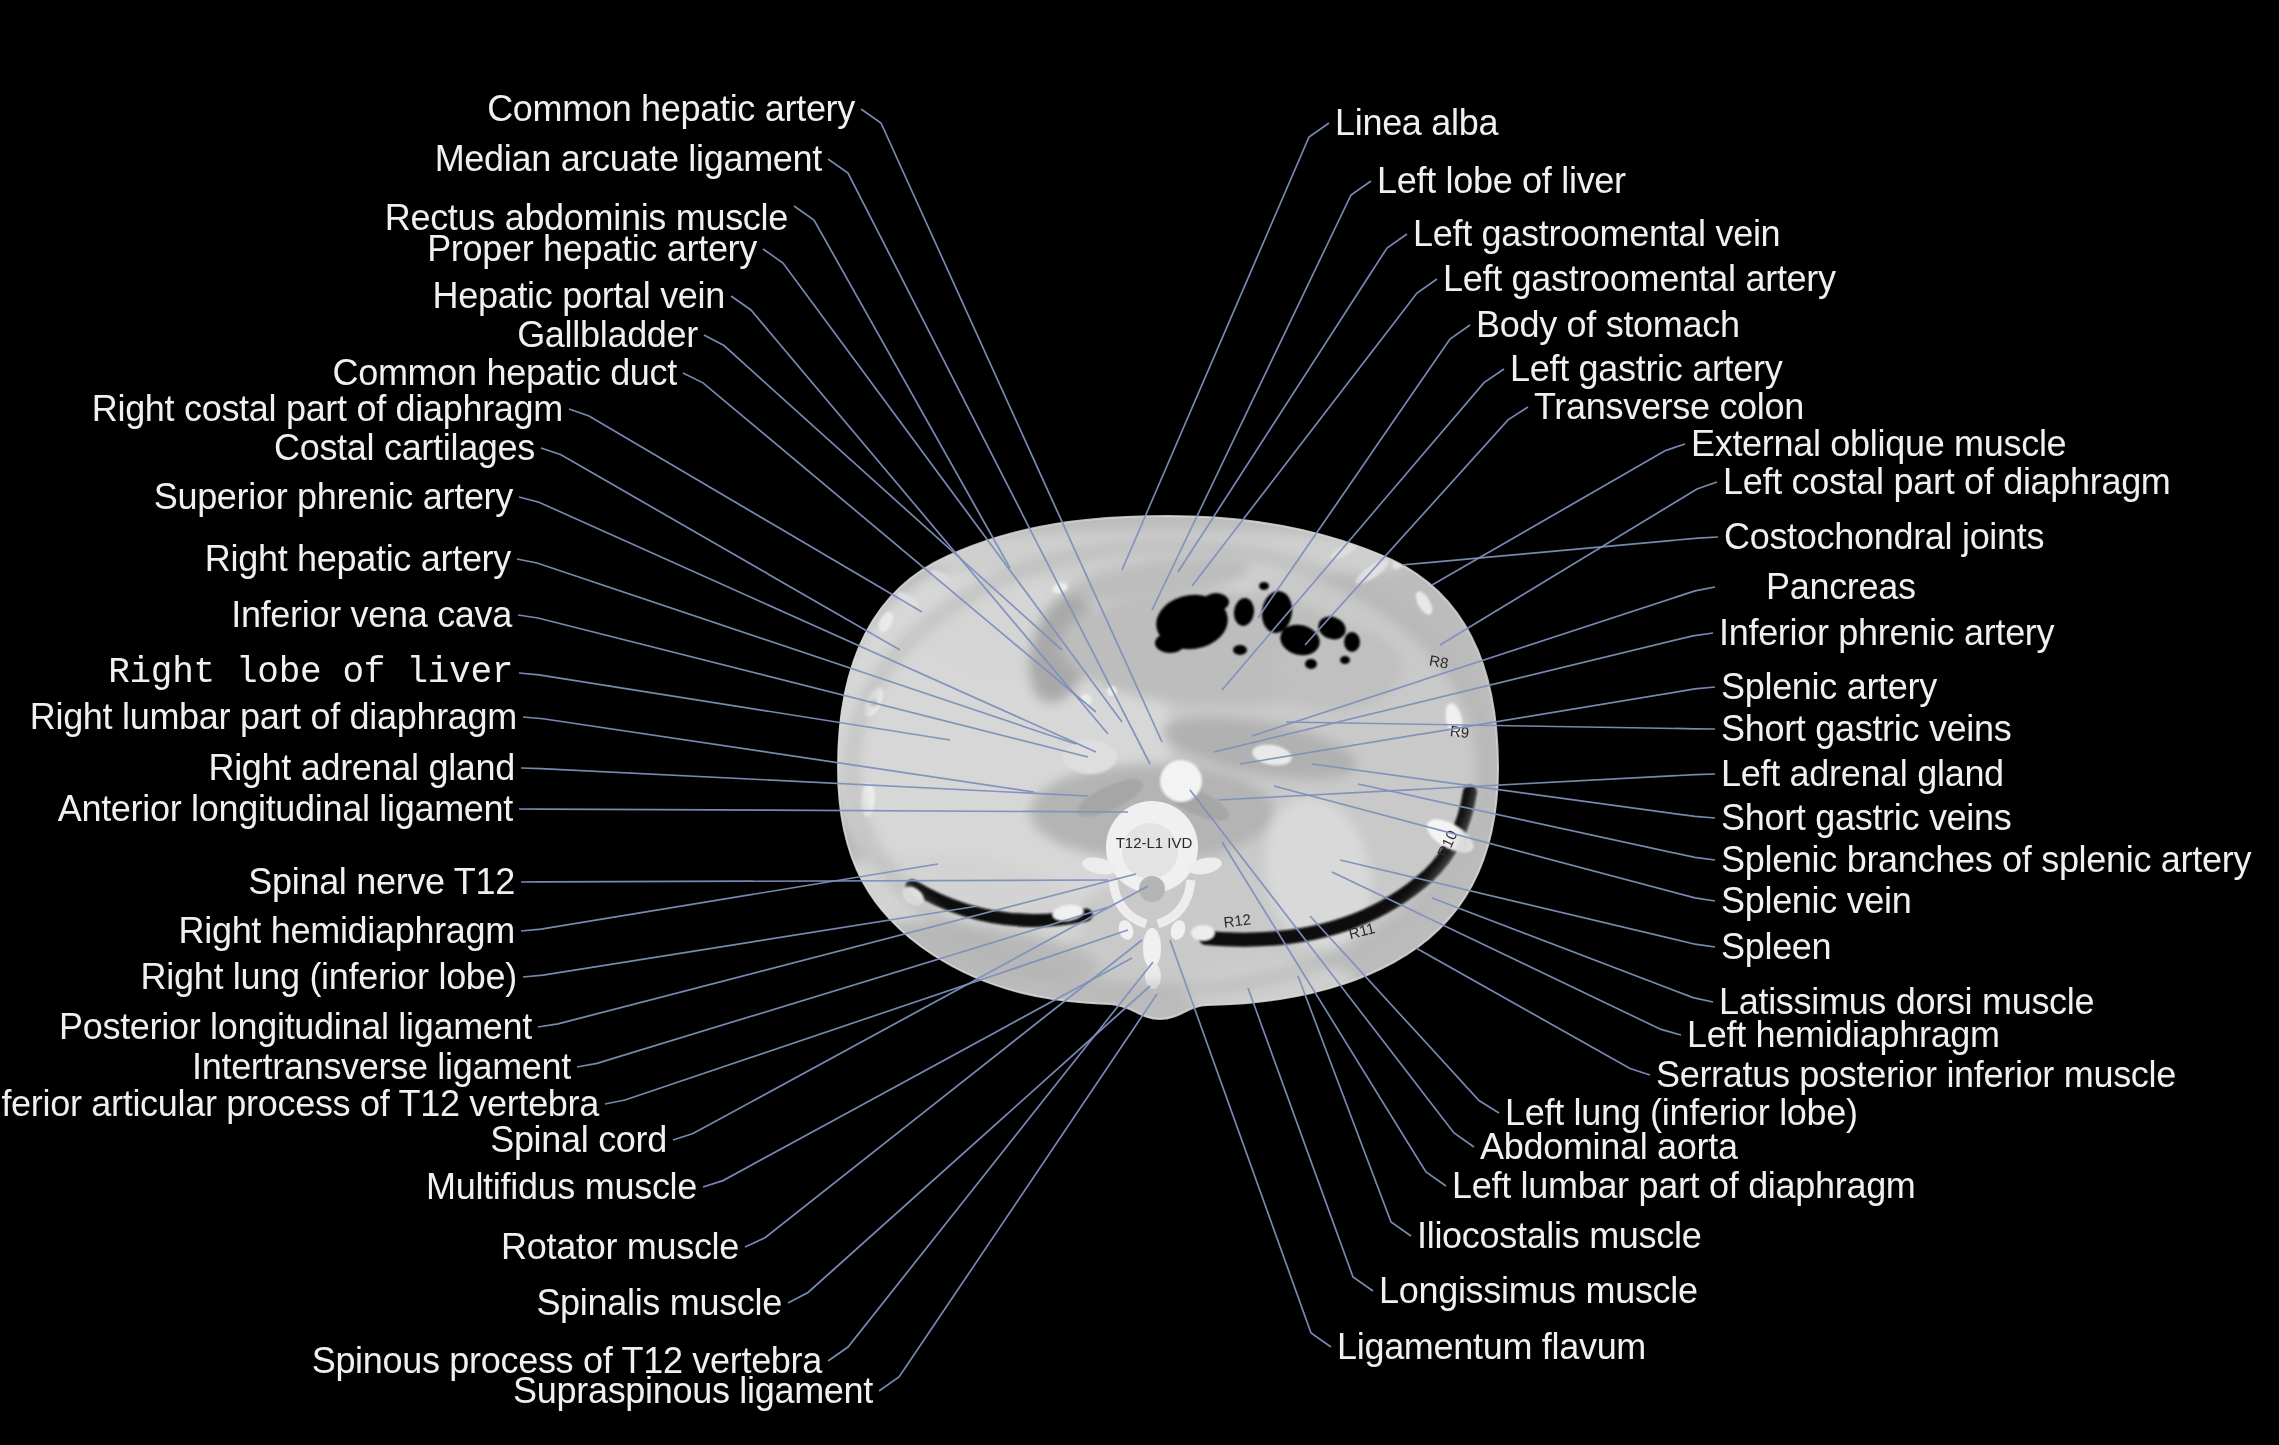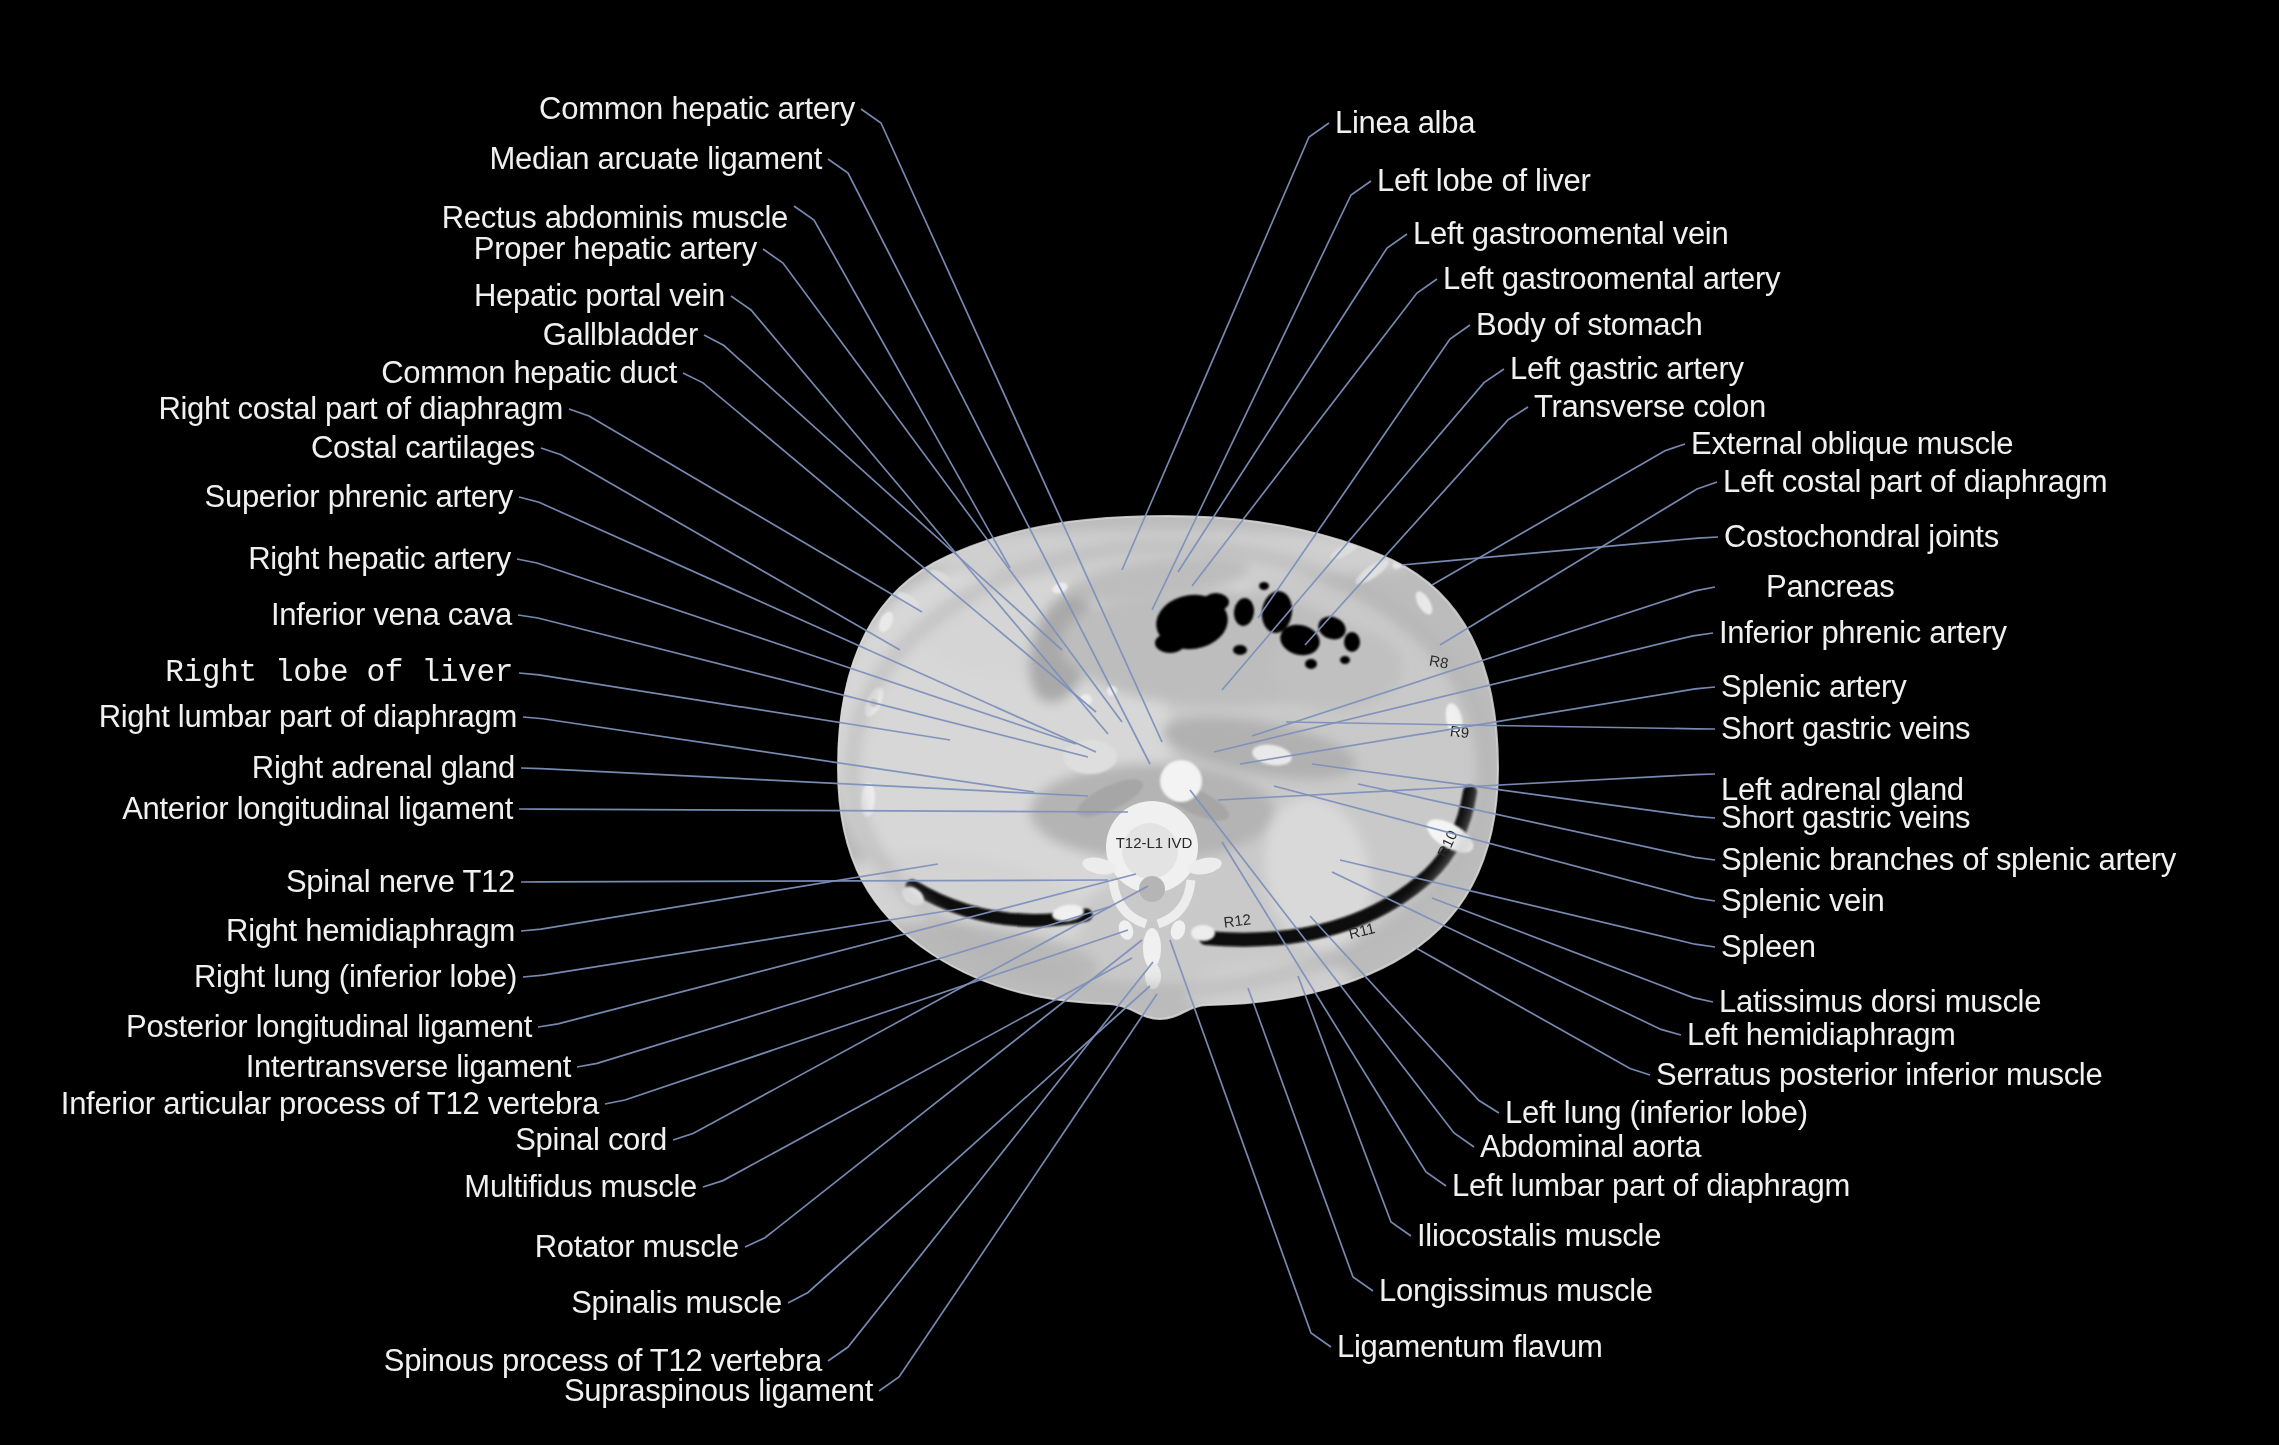--- a/index.html
+++ b/index.html
@@ -1,19 +1,19 @@
 <!DOCTYPE html>
 <html style="--bg: #000000; --line: #7d90ba; --labeltext: #f0f0f0; --cttext: #2a2a2a;"><head>
 <meta charset="utf-8">
 <style>
   html,body{margin:0;padding:0;background:#000;}
   #stage{position:relative;width:2279px;height:1445px;background:var(--bg,#000);
          overflow:hidden;font-family:"Liberation Sans",sans-serif;}
   #scene{position:absolute;left:0;top:0;}
-  .lbl{position:absolute;color:var(--labeltext,#f0f0f0);font-size:31px;line-height:30px;
+  .lbl{position:absolute;color:var(--labeltext,#f0f0f0);font-size:36px;line-height:30px;
        white-space:nowrap;letter-spacing:-0.3px;text-shadow:0 1px 3px rgba(0,0,0,0.9);}
   #lines polyline{fill:none;stroke:var(--line,#7d90ba);stroke-width:1.7;opacity:0.95;}
   #imgtext text{fill:var(--cttext,#2a2a2a);font-family:"Liberation Sans",sans-serif;}
 </style>
 </head>
 <body>
 
 <div id="stage">
   <svg id="scene" viewBox="0 0 2279 1445" width="2279" height="1445">
     <defs>
@@ -221,21 +221,21 @@
       <div class="lbl" style="top: 310px; left: 1476px;">Body of stomach</div>
       <div class="lbl" style="top: 354px; left: 1510px;">Left gastric artery</div>
       <div class="lbl" style="top: 392px; left: 1534px;">Transverse colon</div>
       <div class="lbl" style="top: 429px; left: 1691px;">External oblique muscle</div>
       <div class="lbl" style="top: 467px; left: 1723px;">Left costal part of diaphragm</div>
       <div class="lbl" style="top: 522px; left: 1724px;">Costochondral joints</div>
       <div class="lbl" style="top: 572px; left: 1721px; margin-left: 45px;">Pancreas</div>
       <div class="lbl" style="top: 618px; left: 1719px;">Inferior phrenic artery</div>
       <div class="lbl" style="top: 672px; left: 1721px;">Splenic artery</div>
       <div class="lbl" style="top: 714px; left: 1721px;">Short gastric veins</div>
-      <div class="lbl" style="top: 759px; left: 1721px; margin-top: 16px;">Left adrenal gland</div>
+      <div class="lbl" style="top: 759px; left: 1721px;">Left adrenal gland</div>
       <div class="lbl" style="top: 803px; left: 1721px;">Short gastric veins</div>
       <div class="lbl" style="top: 845px; left: 1721px;">Splenic branches of splenic artery</div>
       <div class="lbl" style="top: 886px; left: 1721px;">Splenic vein</div>
       <div class="lbl" style="top: 932px; left: 1721px;">Spleen</div>
       <div class="lbl" style="top: 987px; left: 1719px;">Latissimus dorsi muscle</div>
       <div class="lbl" style="top: 1020px; left: 1687px;">Left hemidiaphragm</div>
       <div class="lbl" style="top: 1060px; left: 1656px;">Serratus posterior inferior muscle</div>
       <div class="lbl" style="top: 1098px; left: 1505px;">Left lung (inferior lobe)</div>
       <div class="lbl" style="top: 1132px; left: 1480px;">Abdominal aorta</div>
       <div class="lbl" style="top: 1171px; left: 1452px;">Left lumbar part of diaphragm</div>

